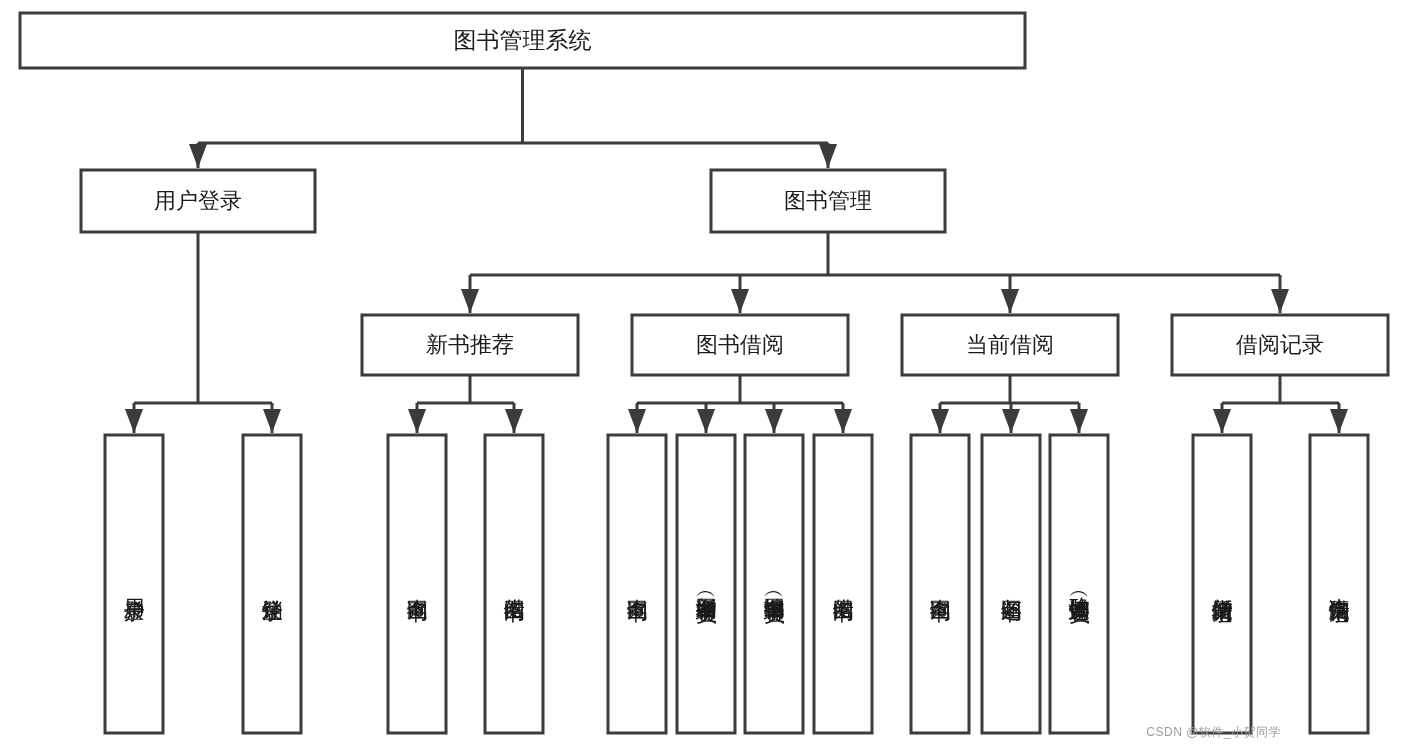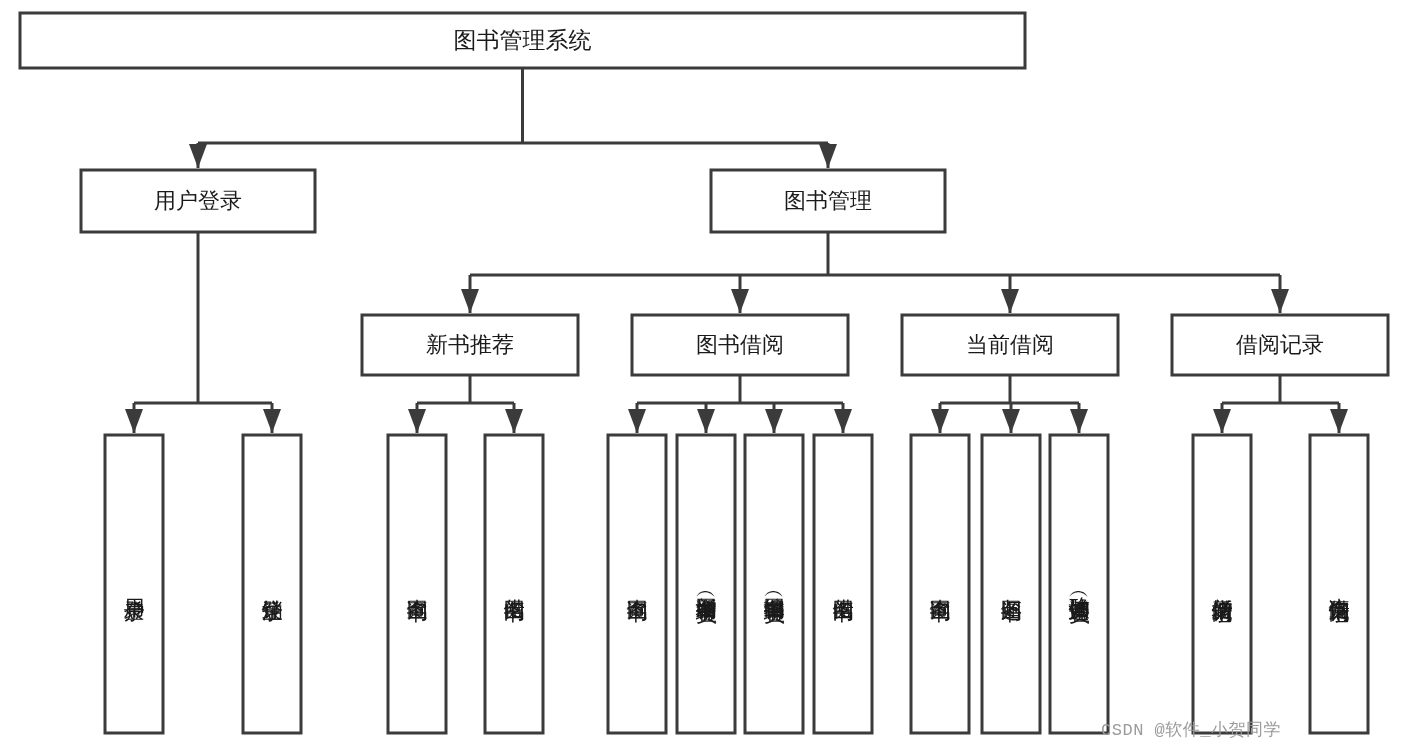--- a/index.html
+++ b/index.html
@@ -66,22 +66,22 @@
     font-size: 21px;
     line-height: 1.08;
     letter-spacing: 1px;
     color: #1a1a1a;
     white-space: nowrap;
   }
   .watermark {
     position: absolute;
     right: 14px;
     bottom: 6px;
-    font-family: Liberation Mono, monospace;
-    font-size: 17px;
+    font-family: Liberation Sans, sans-serif;
+    font-size: 12px;
     color: #9b9b9b;
     white-space: nowrap;
     letter-spacing: 0.5px;
   }
 </style>
 </head>
 <body>
 
 <div id="diagram-root">
 

